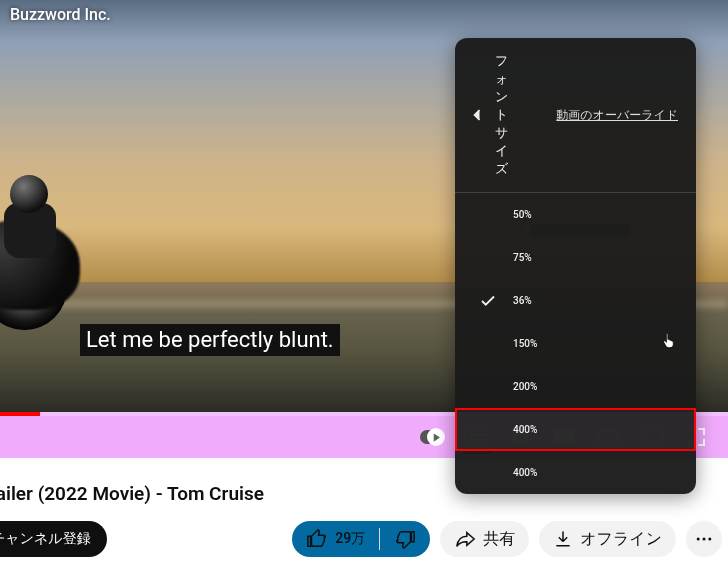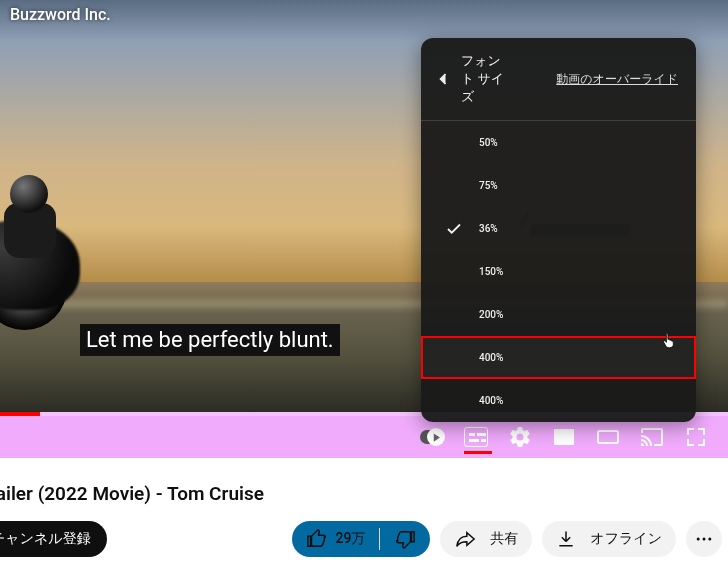--- a/index.html
+++ b/index.html
@@ -140,21 +140,21 @@
   .cc-btn .t2 {
     position: absolute; left: 12px; top: 5px; width: 9px; height: 3px; background:#fff;
   }
   .cc-underline {
     position: absolute; left: -1px; bottom: -8px; width: 28px; height: 3px; background: #ff0000;
   }
 
   
   .menu {
     position: absolute; top: 38px; right: 32px;
-    width: 275px; background: rgba(26,26,26,0.96);
+    width: 241px; background: rgba(26,26,26,0.96);
     border-radius: 12px; color: #eee;
     font-size: 13px;
     box-shadow: 0 4px 20px rgba(0,0,0,0.4);
     overflow: hidden;
   }
   .menu-header {
     display: flex; align-items: center; padding: 14px 18px 14px 10px;
     border-bottom: 1px solid rgba(255,255,255,0.15);
   }
   .menu-header .back {
@@ -205,22 +205,22 @@
     margin-left: -25px;
   }
   .subscribe {
     background: #0f0f0f; color: #fff; border-radius: 18px;
     padding: 9px 16px; font-size: 14px; font-weight: 500; cursor: pointer;
   }
   .spacer { flex: 1; }
   .pill {
     display: flex; align-items: center; height: 36px;
     background: #f2f2f2; border-radius: 18px; cursor: pointer;
-    color: #0f0f0f; font-size: 14px; font-weight: 500;
-    padding: 0 14px; gap: 14px;
+    color: #0f0f0f; font-size: 16px; font-weight: 500;
+    padding: 0 14px; gap: 7px;
   }
   .pill svg { flex: none; }
   .like-dislike {
     display: flex; background: #0369a1; border-radius: 18px; height: 36px;
     overflow: hidden;
   }
   .like-dislike .seg {
     display: flex; align-items: center; gap: 7px;
     padding: 0 14px; cursor: pointer; font-size: 14px; font-weight: 500;
     color: #0f0f0f;

